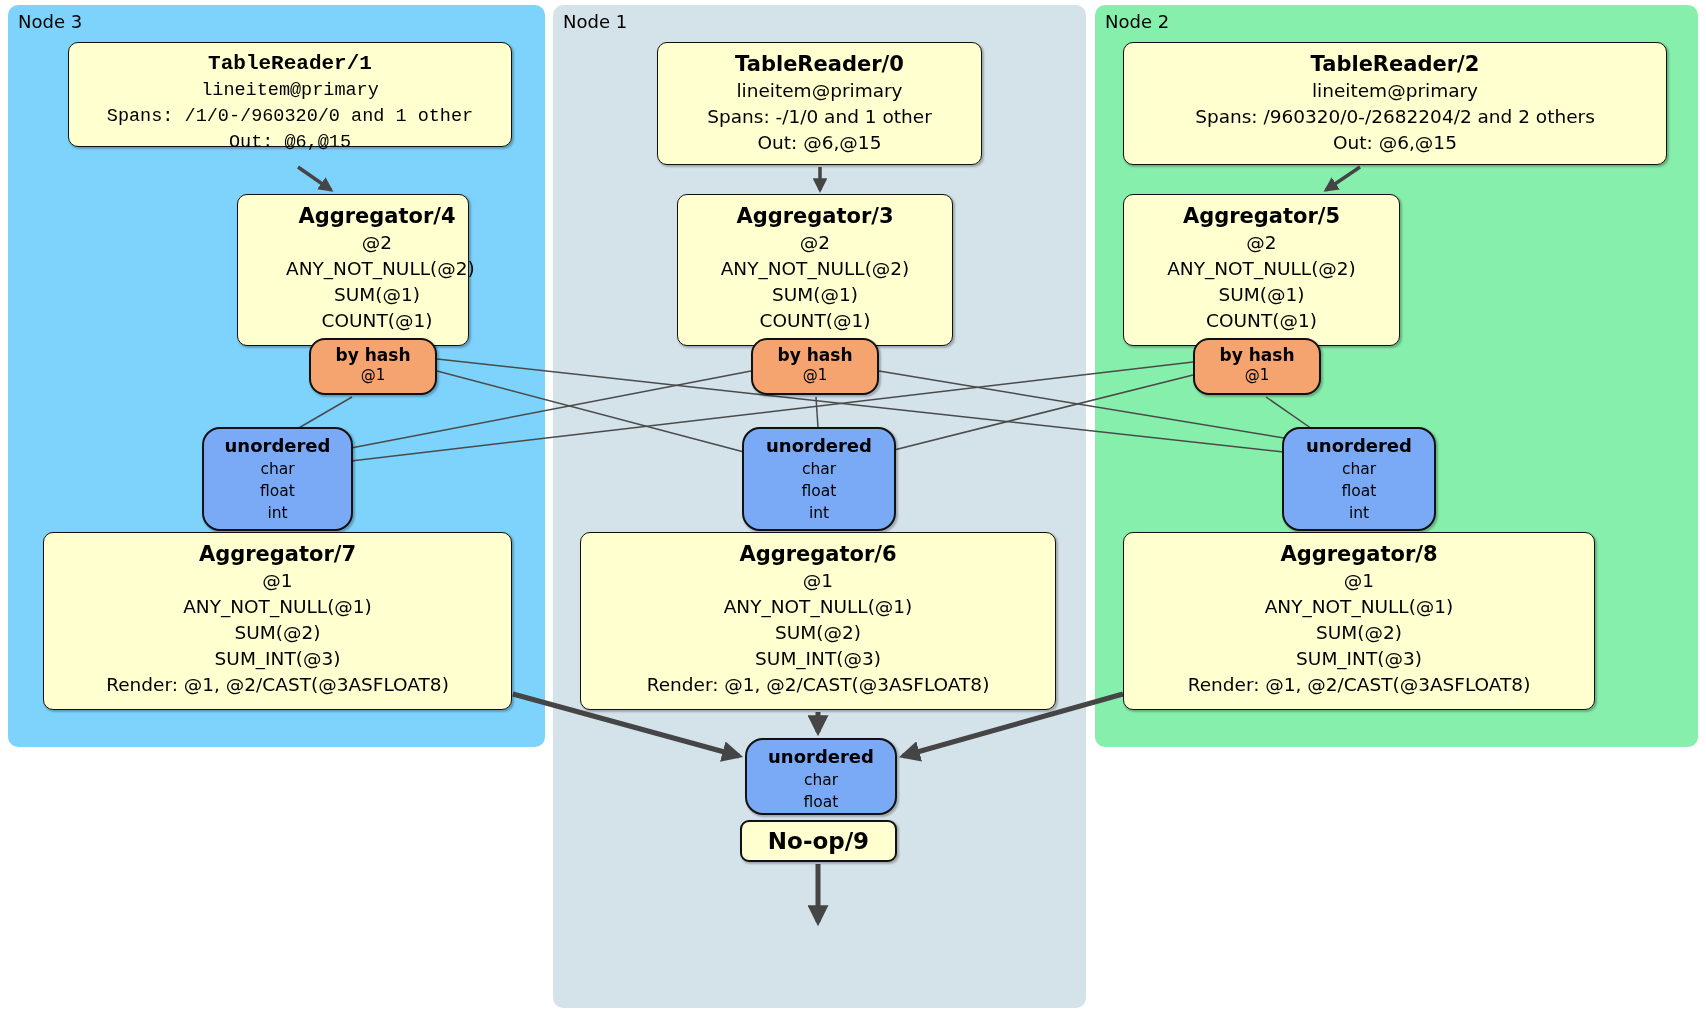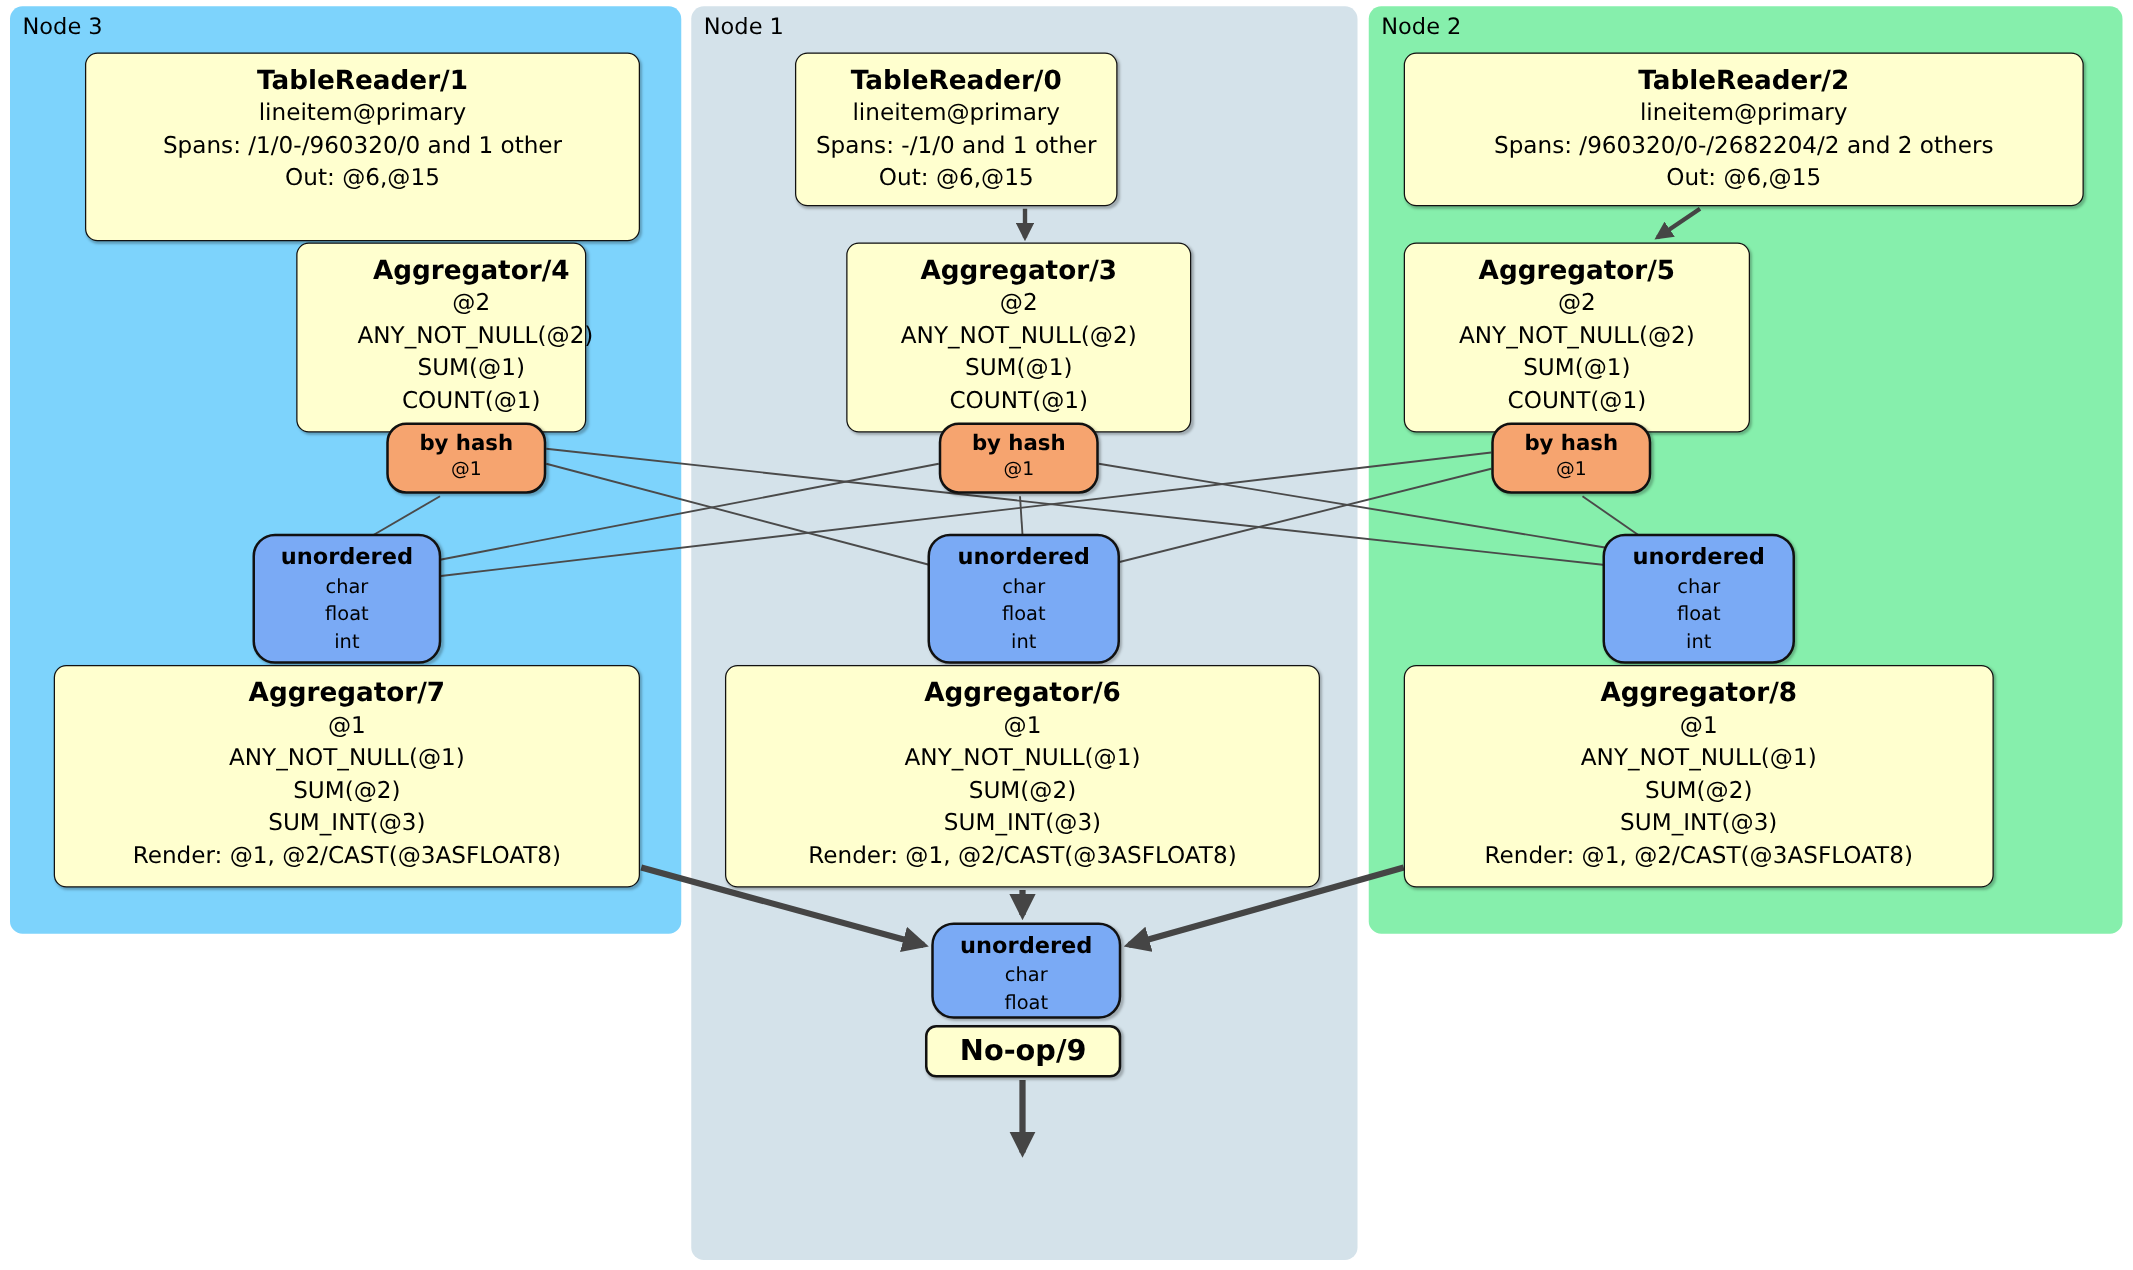--- a/index.html
+++ b/index.html
@@ -65,21 +65,21 @@
     </g>
 
     <g stroke="#454545" stroke-width="5" fill="none">
       <line x1="513" y1="694" x2="739" y2="756" marker-end="url(#ah)"></line>
       <line x1="818" y1="712" x2="818" y2="732" marker-end="url(#ah)"></line>
       <line x1="1123" y1="694" x2="903" y2="756" marker-end="url(#ah)"></line>
       <line x1="818" y1="864" x2="818" y2="922" marker-end="url(#ah)"></line>
     </g>
   </svg>
 
-  <div class="box op" style="left:68px;top:42px;width:444px;height:151px;">
+  <div class="box op" style="left:68px;top:42px;width:444px;height:105px;font-family:Liberation Mono, monospace;">
     <div class="title">TableReader/1</div>
     <div class="line">lineitem@primary</div>
     <div class="line">Spans: /1/0-/960320/0 and 1 other</div>
     <div class="line">Out: @6,@15</div>
   </div>
   <div class="box op" style="left:237px;top:194px;width:232px;height:152px;padding-left:48px;">
     <div class="title">Aggregator/4</div>
     <div class="line">@2</div>
     <div class="line">ANY_NOT_NULL(@2)</div>
     <div class="line">SUM(@1)</div>
@@ -97,21 +97,21 @@
   </div>
   <div class="box op" style="left:43px;top:532px;width:469px;height:178px;">
     <div class="title">Aggregator/7</div>
     <div class="line">@1</div>
     <div class="line">ANY_NOT_NULL(@1)</div>
     <div class="line">SUM(@2)</div>
     <div class="line">SUM_INT(@3)</div>
     <div class="line">Render: @1, @2/CAST(@3ASFLOAT8)</div>
   </div>
 
-  <div class="box op" style="left:636px;top:42px;width:258px;height:123px;">
+  <div class="box op" style="left:657px;top:42px;width:325px;height:123px;">
     <div class="title">TableReader/0</div>
     <div class="line">lineitem@primary</div>
     <div class="line">Spans: -/1/0 and 1 other</div>
     <div class="line">Out: @6,@15</div>
   </div>
   <div class="box op" style="left:677px;top:194px;width:276px;height:152px;">
     <div class="title">Aggregator/3</div>
     <div class="line">@2</div>
     <div class="line">ANY_NOT_NULL(@2)</div>
     <div class="line">SUM(@1)</div>

